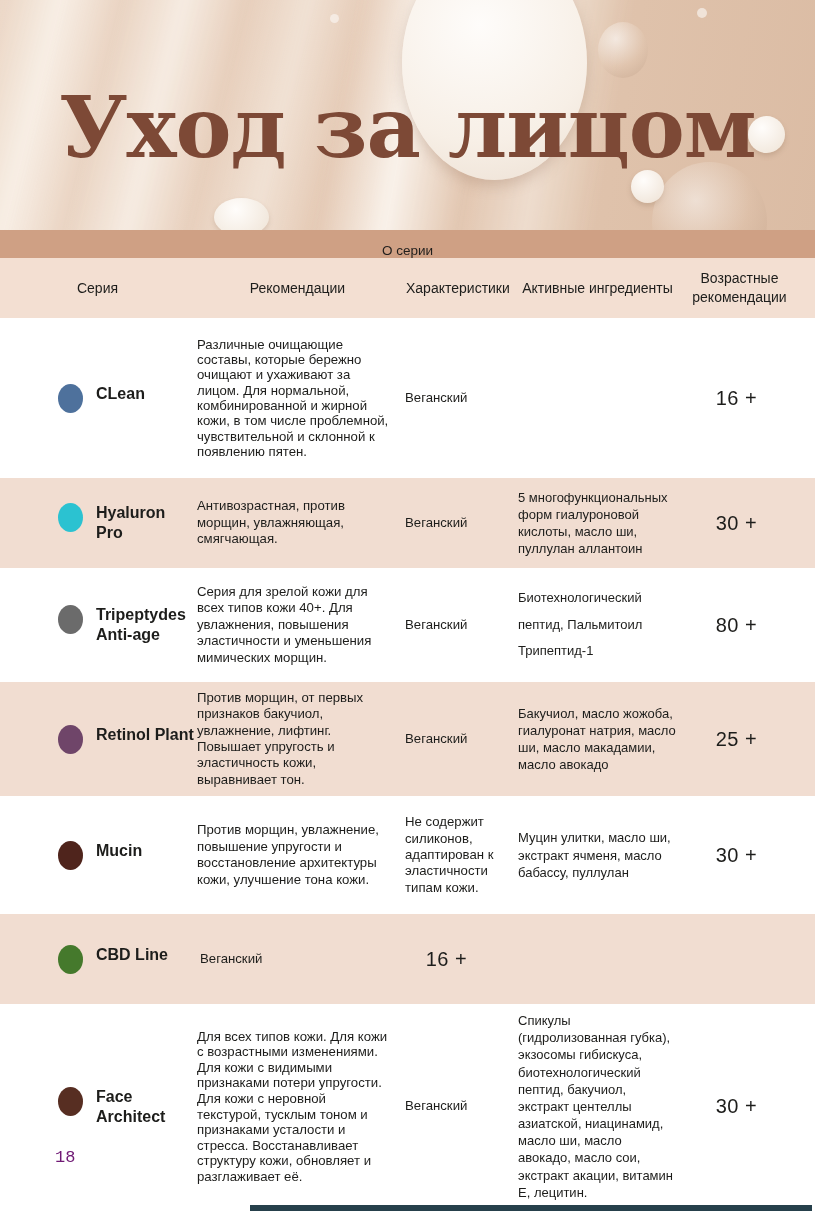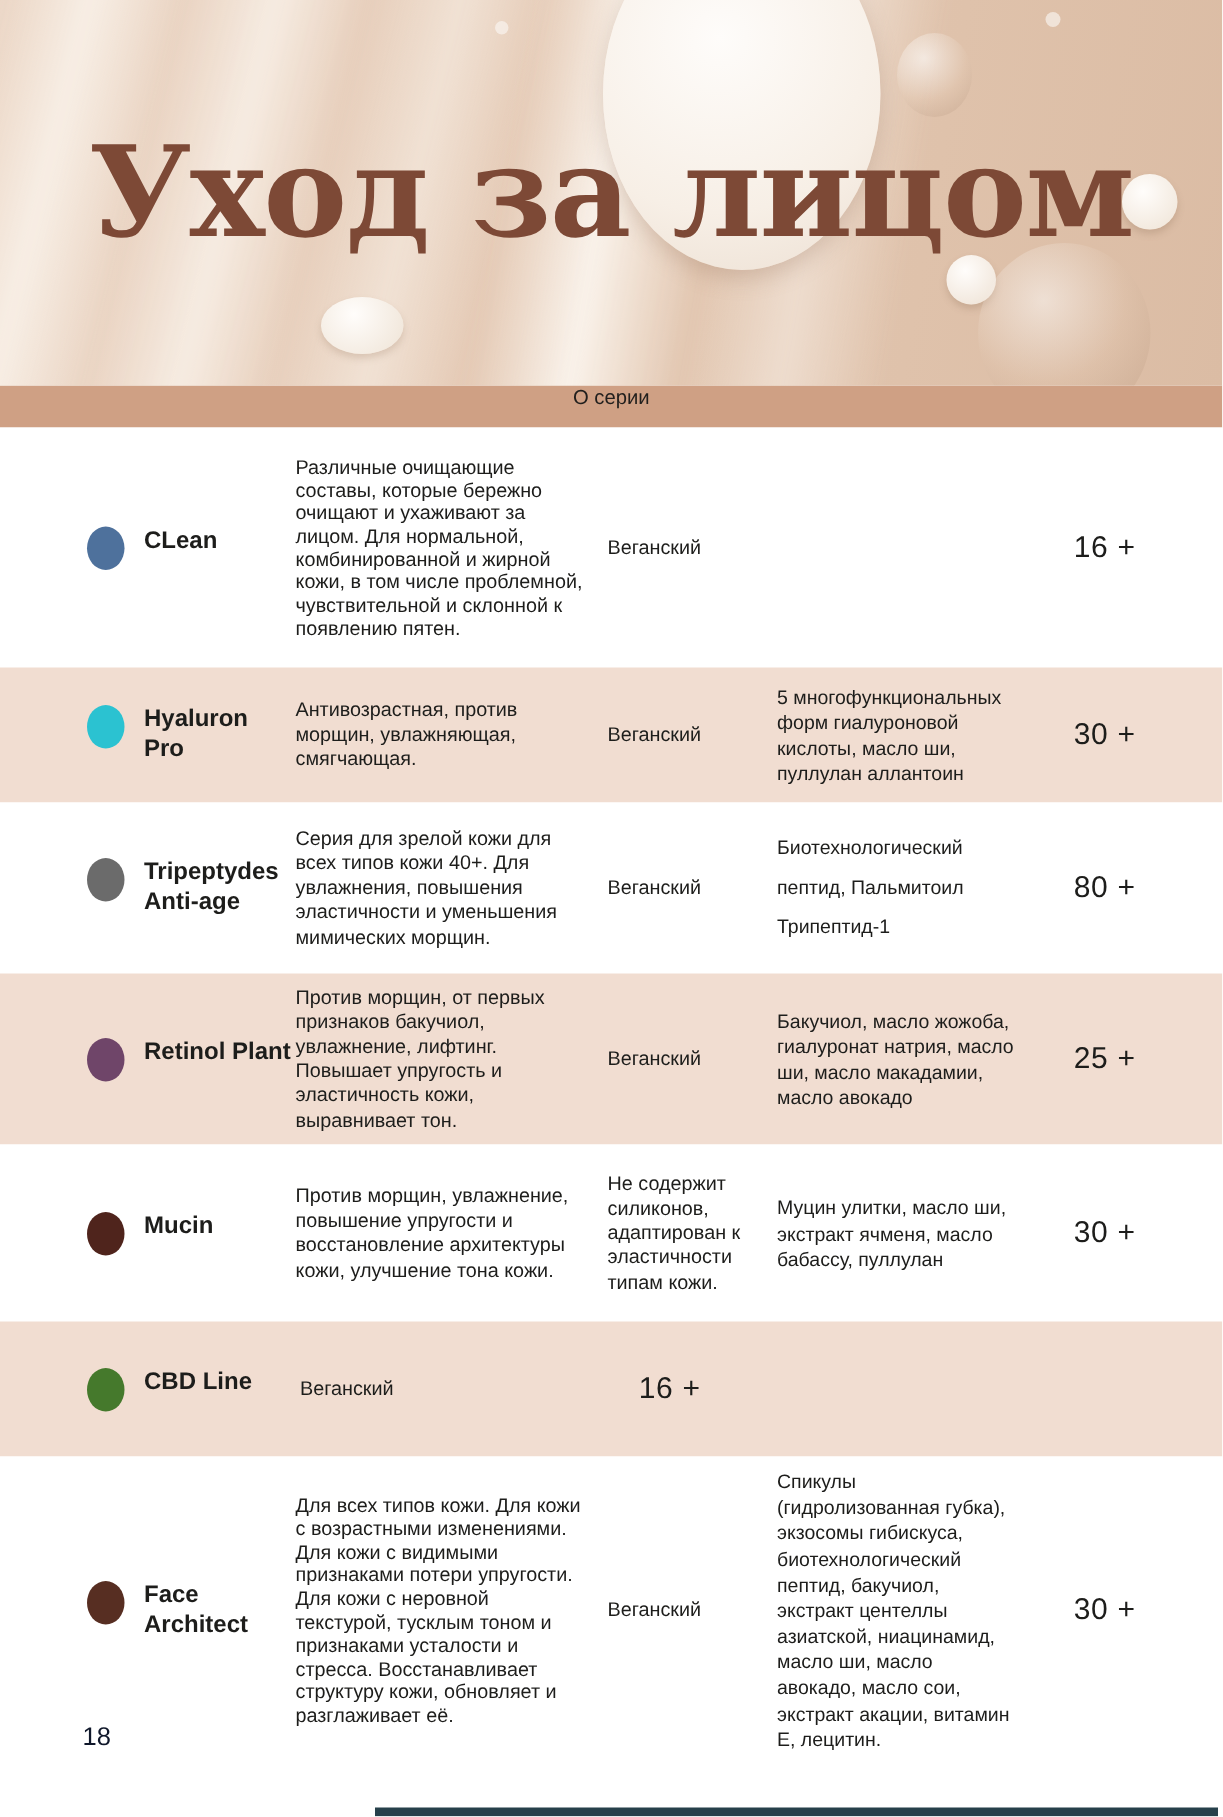--- a/index.html
+++ b/index.html
@@ -6,21 +6,21 @@
   html,body { width:815px; }
   body {
     font-family:"Liberation Sans", sans-serif;
     color:#1d1d1b;
     background:#ffffff;
   }
   .page { position:relative; width:815px; height:1211px; overflow:hidden; background:#ffffff; }
 
   
   .hero {
-    position:relative; height:257px; overflow:hidden;
+    position:relative; height:230px; overflow:hidden;
     background:linear-gradient(100deg,#ecd8c8 0%,#e4c9b4 45%,#dfc2ab 75%,#dbbca4 100%);
   }
   .smear { position:absolute; filter:blur(5px); }
   .smear-1 {
     left:-60px; top:-80px; width:430px; height:460px; transform:rotate(14deg);
     background:linear-gradient(90deg, rgba(247,238,229,0) 8%, rgba(250,243,235,.85) 20%, rgba(231,211,194,0) 34%, rgba(251,245,238,.75) 48%, rgba(229,208,190,0) 62%, rgba(248,240,231,.6) 76%, rgba(229,208,190,0) 90%);
   }
   .smear-2 {
     left:300px; top:-60px; width:330px; height:420px; transform:rotate(10deg);
     background:linear-gradient(90deg, rgba(250,243,236,0) 10%, rgba(252,247,241,.9) 30%, rgba(233,214,197,0) 52%, rgba(249,241,233,.55) 72%, rgba(233,214,197,0) 92%);
@@ -50,21 +50,21 @@
   .speck-3 { left:330px; top:14px; width:9px; height:9px; background:rgba(255,255,255,.5); }
   .hero-title {
     position:absolute; left:0; right:0; top:86px; text-align:center;
     font-family:"DejaVu Serif","Liberation Serif",serif;
     font-size:84px; font-weight:bold; letter-spacing:-1px;
     color:#7d4936; line-height:1;
   }
 
   
   .section-bar {
-    height:28px; background:#cfa084; display:flex; align-items:flex-start; justify-content:center;
+    height:28px; background:#cfa084; display:flex; align-items:flex-end; justify-content:center;
     font-size:13.5px; color:#211f1d;
   }
 
   
   .grid-row { display:grid; grid-template-columns:195px 205px 115px 165px 135px; }
   .thead {
     background:#f3dfd2; height:60px; align-items:center;
     font-size:14px;
   }
   .th { text-align:center; line-height:1.35; padding:0 6px; }
@@ -86,21 +86,21 @@
   .series-name { font-weight:bold; font-size:16px; line-height:1.25; }
   .cell-rec { padding:8px 8px 8px 2px; }
   .row-0 .cell-rec { line-height:1.16; }
   .row-6 .cell-rec { line-height:1.18; }
   .cell-char { padding:6px 6px 6px 5px; }
   .cell-ingr { padding:8px 4px 8px 3px; font-size:13px; line-height:1.32; }
   .row-2 .cell-ingr { line-height:2.05; }
   .cell-age { text-align:center; font-size:20px; letter-spacing:.5px; padding-right:22px; }
 
   
-  .page-number { position:absolute; left:55px; top:1148px; font-size:17px; color:#0f172a; }
+  .page-number { position:absolute; left:55px; top:1148px; font-size:17px; color:#701a75;font-family:Liberation Mono, monospace; }
   .bottom-bar { position:absolute; left:250px; right:3px; bottom:0; height:6px; background:#26404b; }
 </style>
 </head>
 <body>
 
 <div class="page">
 
   <div class="hero">
     <div class="smear smear-1"></div>
     <div class="smear smear-2"></div>
@@ -113,20 +113,27 @@
     <div class="blob speck-1"></div>
     <div class="blob speck-2"></div>
     <div class="blob speck-3"></div>
     <h1 class="hero-title">Уход за лицом</h1>
   </div>
 
   <div class="section-bar">
     <span>О серии</span>
   </div>
 
+  <div class="grid-row thead">
+    <div class="th th-0">Серия</div>
+    <div class="th th-1">Рекомендации</div>
+    <div class="th th-2">Характеристики</div>
+    <div class="th th-3">Активные ингредиенты</div>
+    <div class="th th-4">Возрастные рекомендации</div>
+  </div>
 
   <div class="grid-row trow row-0">
     <div class="cell cell-series">
       <span class="dot" style="background-color: rgb(78, 113, 156);"></span>
       <span class="series-name">CLean</span>
     </div>
     <div class="cell cell-rec">Различные очищающие составы, которые бережно очищают и ухаживают за лицом. Для нормальной, комбинированной и жирной кожи, в том числе проблемной, чувствительной и склонной к появлению пятен.</div>
     <div class="cell cell-char">Веганский</div>
     <div class="cell cell-ingr"></div>
     <div class="cell cell-age">16 +</div>

